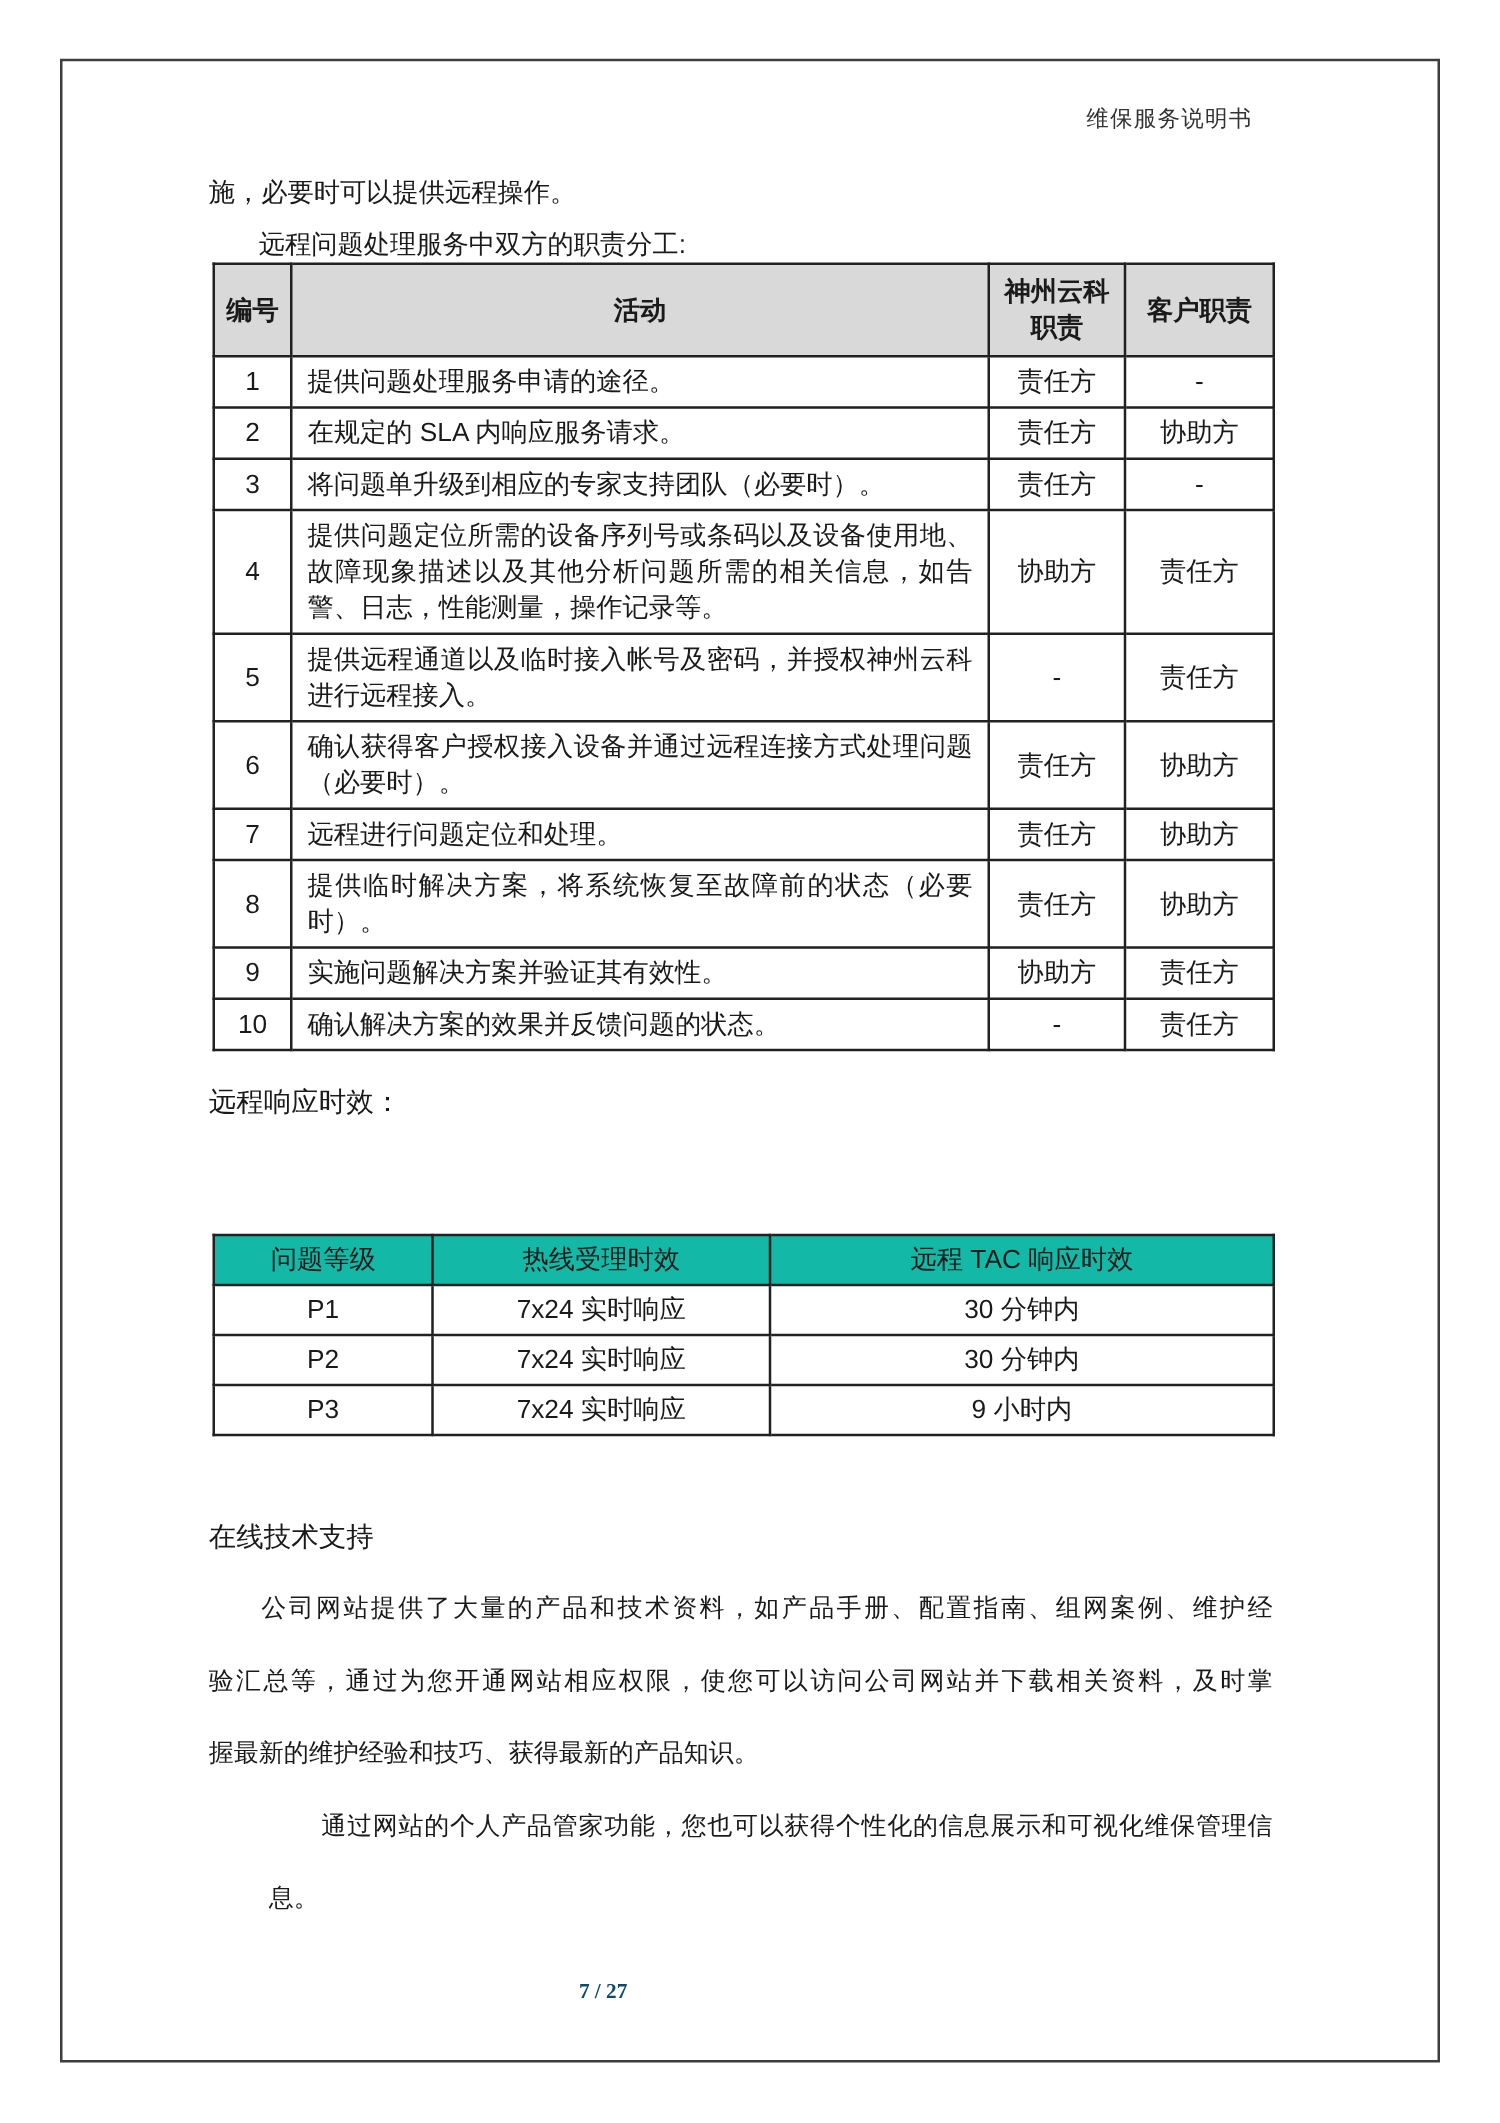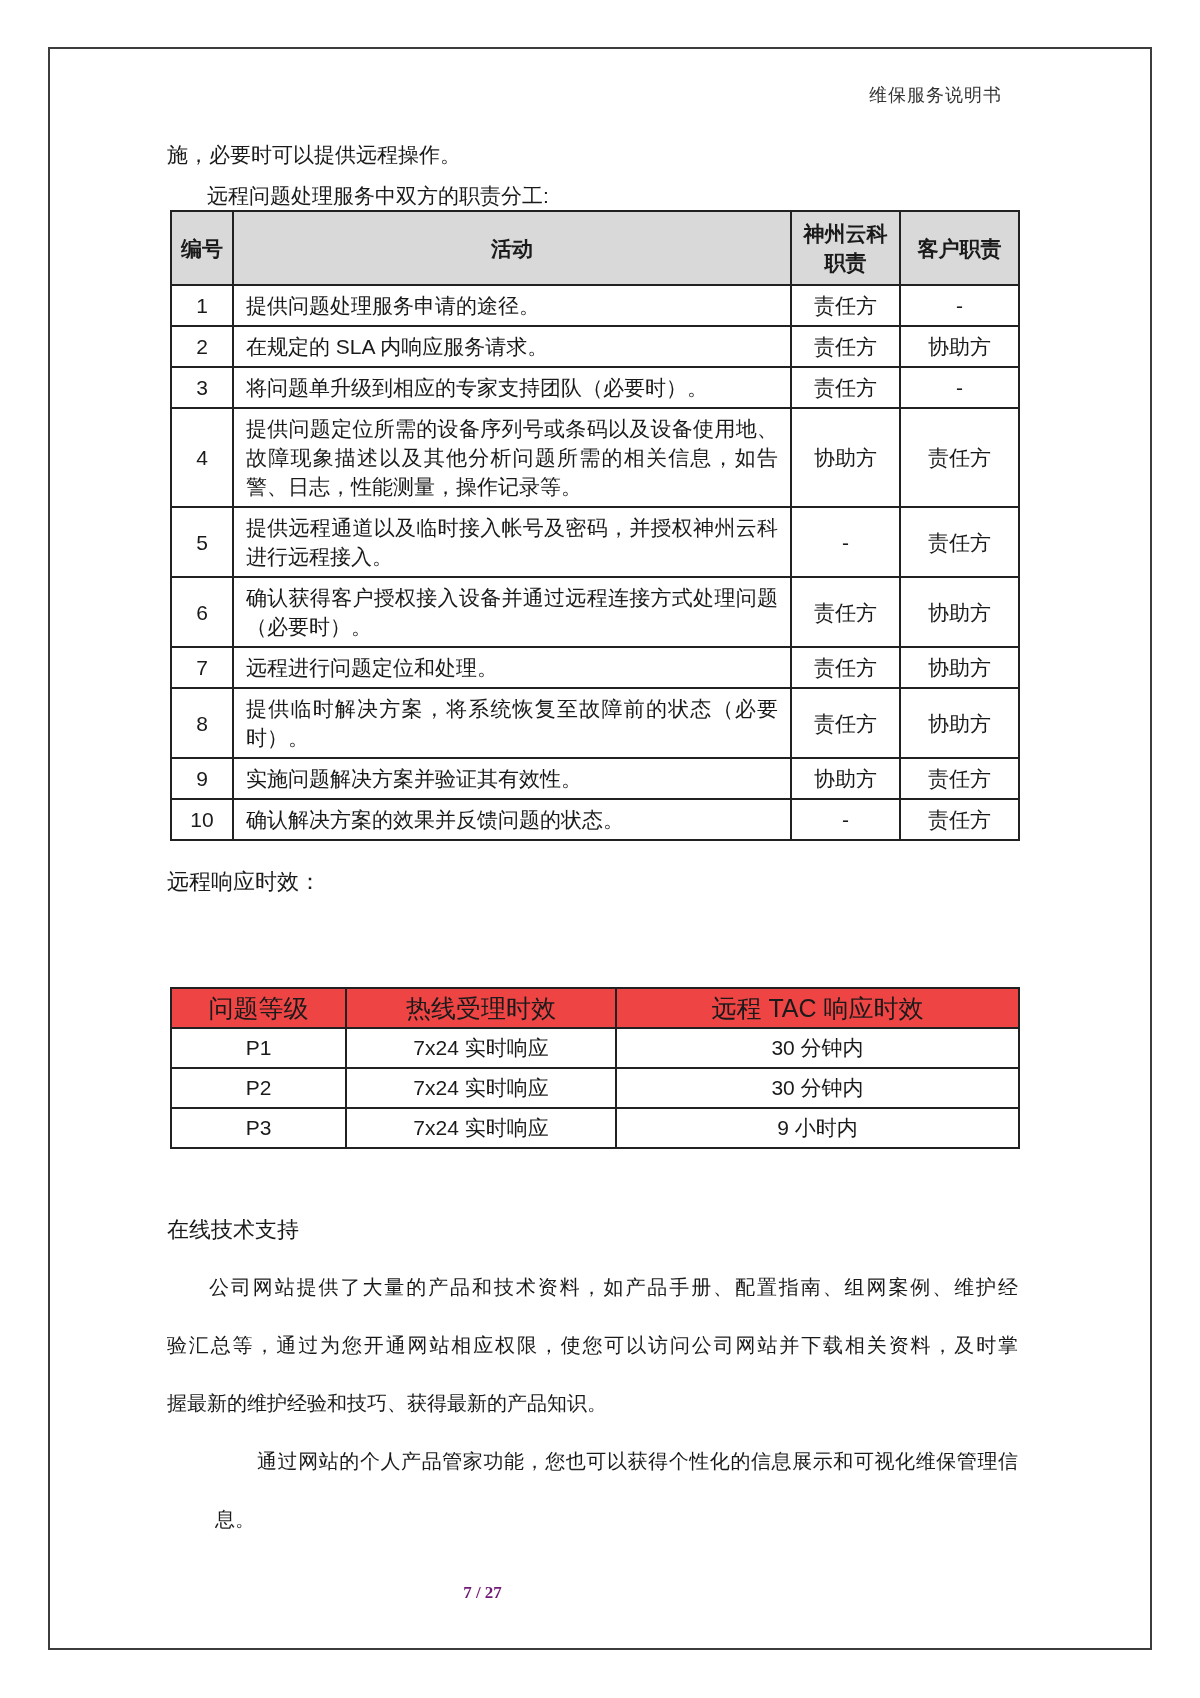--- a/index.html
+++ b/index.html
@@ -52,22 +52,22 @@
     text-align:justify;
     padding:5px 12px;
   }
 
   .sec-heading{font-size:22px;line-height:30px;}
   .remote-heading{margin-top:26px;}
   .online-heading{margin-top:66px;}
 
   .time-table{width:848px;margin-top:90px;}
   .time-table th{
-    background:#ef4444;
-    font-weight:normal;font-size:25px;line-height:28px;
+    background:#14b8a6;
+    font-weight:normal;font-size:21px;line-height:28px;
     padding:5px 4px;text-align:center;
   }
   .time-table td{
     font-size:21px;line-height:28px;
     padding:5px 4px;text-align:center;
   }
 
   .para{font-size:20px;margin-top:13px;}
   .para .tline{
     height:58px;line-height:58px;
@@ -76,21 +76,21 @@
   }
   .para .tline.tline-last{text-align-last:left;}
   .para .tline.indent{text-indent:42px;}
 
   .footer{
     position:absolute;
     left:0;top:1583px;width:965px;
     text-align:center;
     font-family:"Liberation Serif","DejaVu Serif",serif;
     font-weight:bold;font-size:17px;
-    color:#701a75;
+    color:#0c4a6e;
   }
 </style>
 </head>
 <body>
 
 <div class="page">
 
   <div class="page-border"></div>
 
   <div class="doc-header">维保服务说明书</div>

